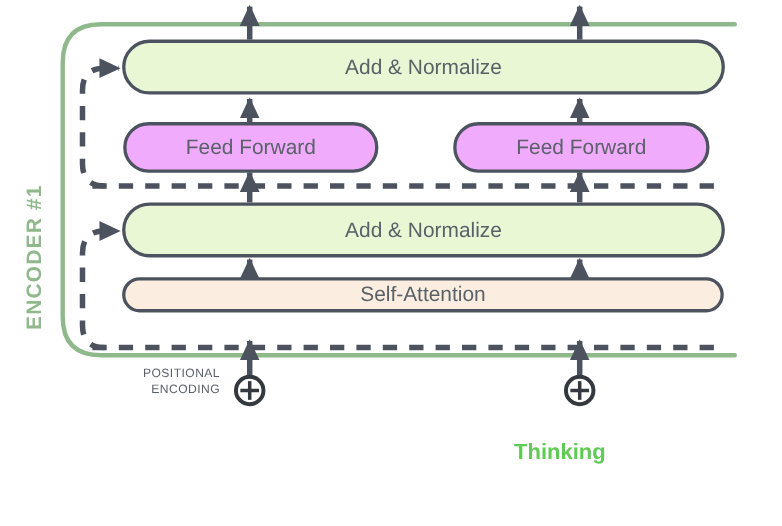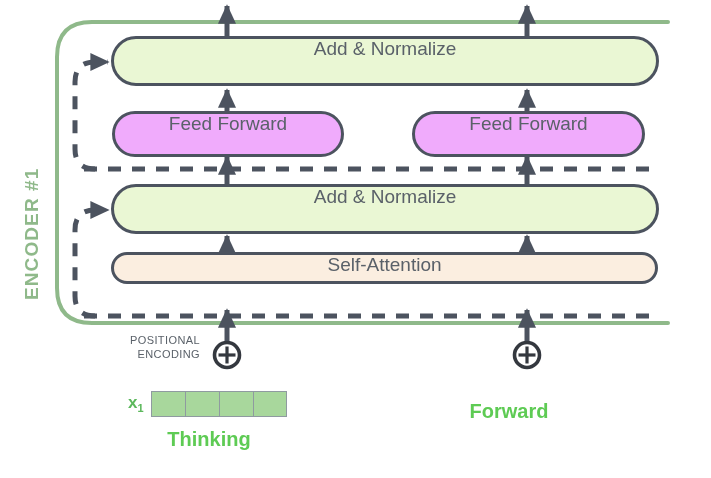--- a/index.html
+++ b/index.html
@@ -40,20 +40,21 @@
     white-space: nowrap;
     line-height: 1;
   }
 
   
   .box {
     position: absolute;
     box-sizing: border-box;
     border: 3.5px solid #4c535f;
     display: flex;
+    align-items: center;
     justify-content: center;
     color: #5a6169;
     font-size: 19px;
     line-height: 1;
     white-space: nowrap;
   }
   .box.addnorm {
     background: #eaf7d4;
     border-radius: 26px;
   }
@@ -203,32 +204,18 @@
 
   <div class="box selfattn" id="selfattn">
     <span>Self-Attention</span>
   </div>
 
   <div class="pos-enc-label">
     <span>POSITIONAL</span>
     <span>ENCODING</span>
   </div>
 
-  <div class="token-group" id="token-group-1">
-    <div class="token-row">
-      <div class="xlabel">
-        <span>x</span><sub>1</sub>
-      </div>
-      <div class="vector">
-        <div class="cell"></div>
-        <div class="cell"></div>
-        <div class="cell"></div>
-        <div class="cell"></div>
-      </div>
-    </div>
+
+  <div class="token-group" id="token-group-2">
     <div class="word">Thinking</div>
   </div>
 
-  <div class="token-group" id="token-group-2">
-    <div class="word">Forward</div>
-  </div>
-
 </div>
 
 </body></html>

